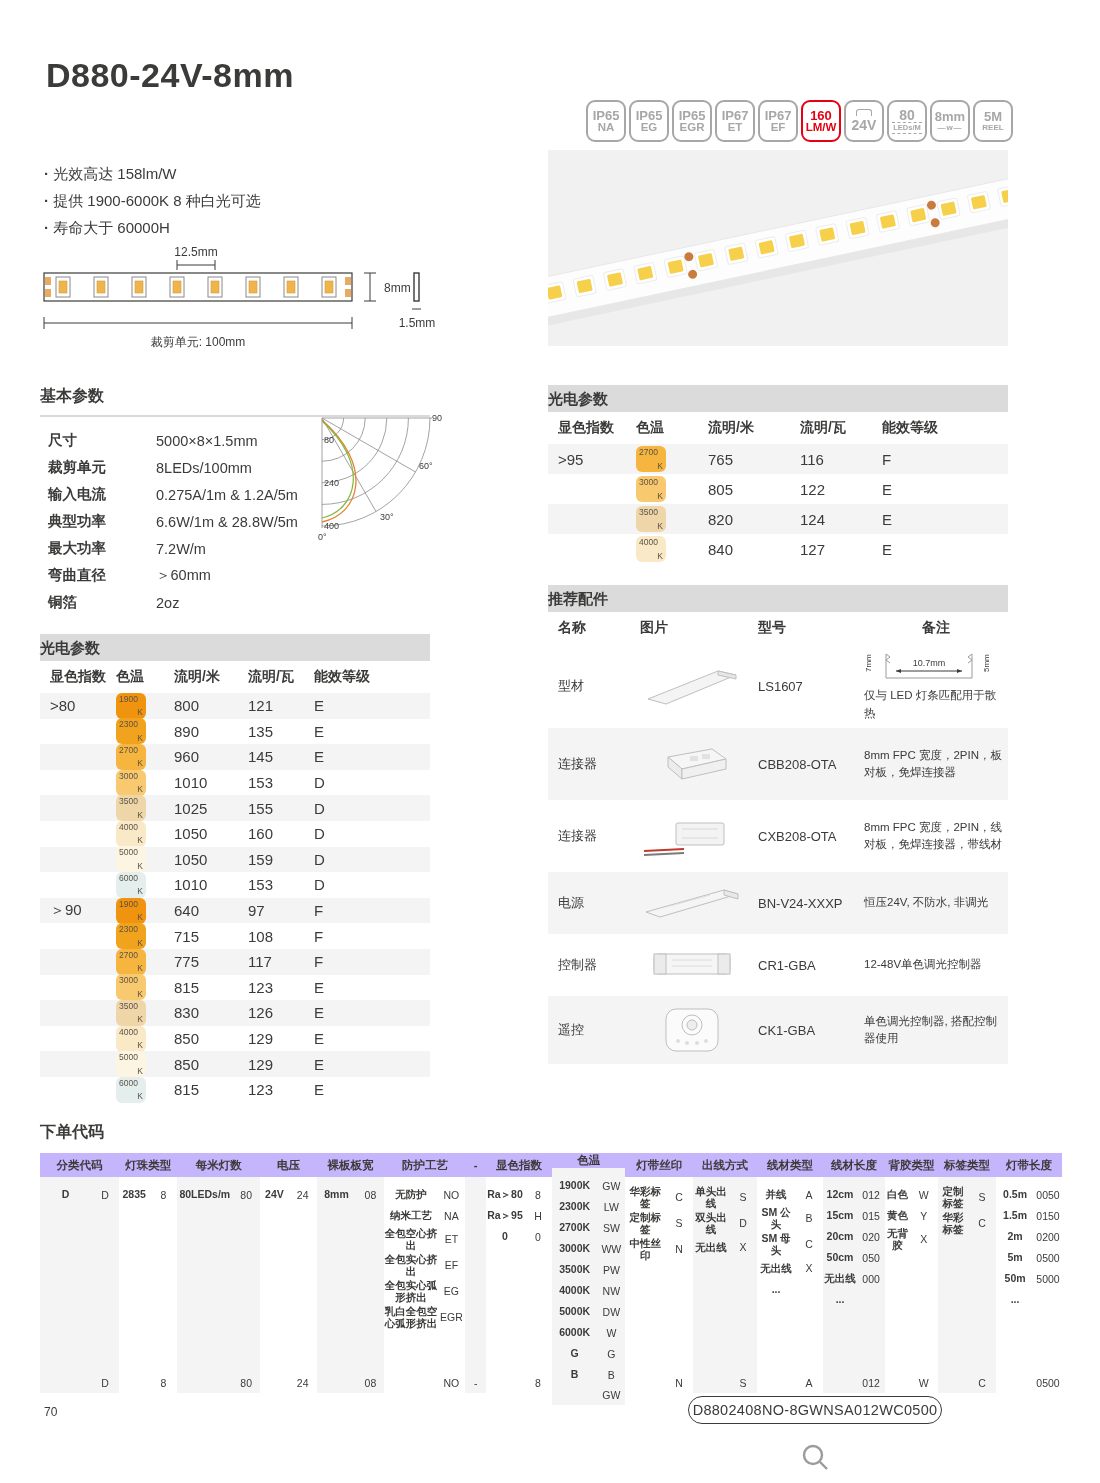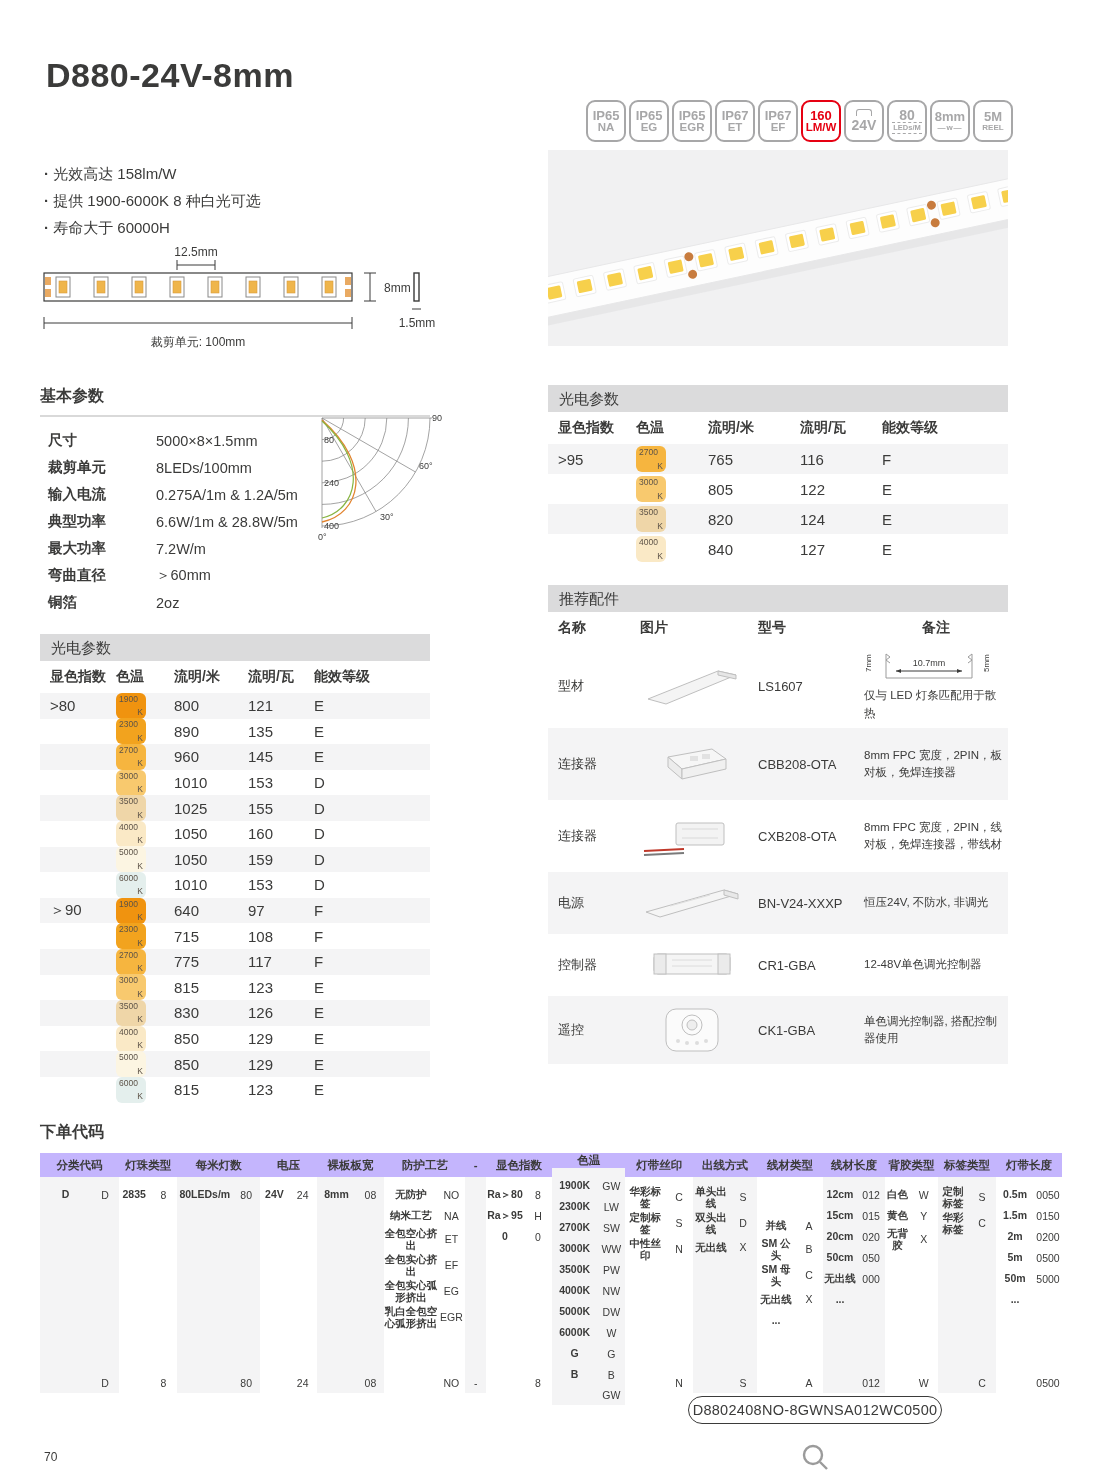--- a/index.html
+++ b/index.html
@@ -38,21 +38,21 @@
   .sec-title{font-size:16px;font-weight:800;}
   .basic-hr{height:2px;background:#d9d9d9;margin-top:8px;}
   .b-row{display:flex;align-items:center;height:27px;font-size:14.5px;}
   #basic-rows{margin-top:10px;}
   .b-label{width:108px;font-weight:800;padding-left:8px;}
   .b-value{flex:1;}
   .polar{position:absolute;right:-12px;top:26px;}
   .polar text{font-size:9px;fill:#3b3b3a;}
 
   
-  .secbar{height:27px;line-height:27px;background:#dbdbdc;font-size:15px;font-weight:400;padding-left:11px;}
+  .secbar{height:27px;line-height:27px;background:#dbdbdc;font-size:15px;font-weight:700;padding-left:0;}
   .pt-left{position:absolute;left:40px;top:634px;width:390px;}
   .pt-right{position:absolute;left:548px;top:385px;width:460px;}
   .pt-head{display:flex;align-items:center;height:32px;font-weight:800;font-size:14px;}
   .pt-row{display:flex;align-items:center;font-size:15px;}
   .pt-left .pt-row{height:25.6px;}
   .pt-right .pt-row{height:30px;}
   .pt-row.stripe{background:#f4f4f5;}
   .pt-left .pc0{width:66px;padding-left:10px;}
   .pt-left .pc1{width:58px;}
   .pt-left .pc2{width:74px;}
@@ -93,21 +93,21 @@
   .opt{display:flex;align-items:center;min-height:19px;font-size:10.5px;padding:1px 0;}
   .opt .ol{flex:1;text-align:center;font-weight:800;line-height:1.15;}
   .opt .oc{width:28px;text-align:center;}
   .osum{margin-top:auto;height:20px;display:flex;align-items:center;font-size:10.5px;}
   .osum span{width:28px;text-align:center;margin-left:auto;}
   .osum.center span{width:100%;}
 
   .codebar{position:absolute;left:688px;top:1396px;display:flex;align-items:center;gap:18px;flex-direction:column;}
   .codepill{width:252px;height:26px;border:1.6px solid #3b3b3a;border-radius:14px;display:flex;align-items:center;justify-content:center;
             font-size:14.5px;letter-spacing:.3px;}
-  .pagenum{position:absolute;left:44px;top:1450px;font-size:12px;}
+  .pagenum{position:absolute;left:44px;top:1405px;font-size:12px;}
 </style>
 </head>
 <body>
 
 <div class="page">
 
   <h1 class="title">D880-24V-8mm</h1>
   <ul class="features" id="features">
       <li>光效高达 158lm/W</li>
       <li>提供 1900-6000K 8 种白光可选</li>
@@ -896,21 +896,21 @@
             </div>
             <div class="opt">
               <span class="ol">无出线</span>
               <span class="oc">X</span>
             </div>
             <div class="osum">
               <span>S</span>
             </div>
           </div>
         </div>
-        <div class="ocol" style="flex: 70 0 0px; gap: 31px;">
+        <div class="ocol" style="flex: 70 0 0px;">
           <div class="ohead">线材类型</div>
           <div class="obody">
             <div class="opt">
               <span class="ol">并线</span>
               <span class="oc">A</span>
             </div>
             <div class="opt">
               <span class="ol">SM 公头</span>
               <span class="oc">B</span>
             </div>

